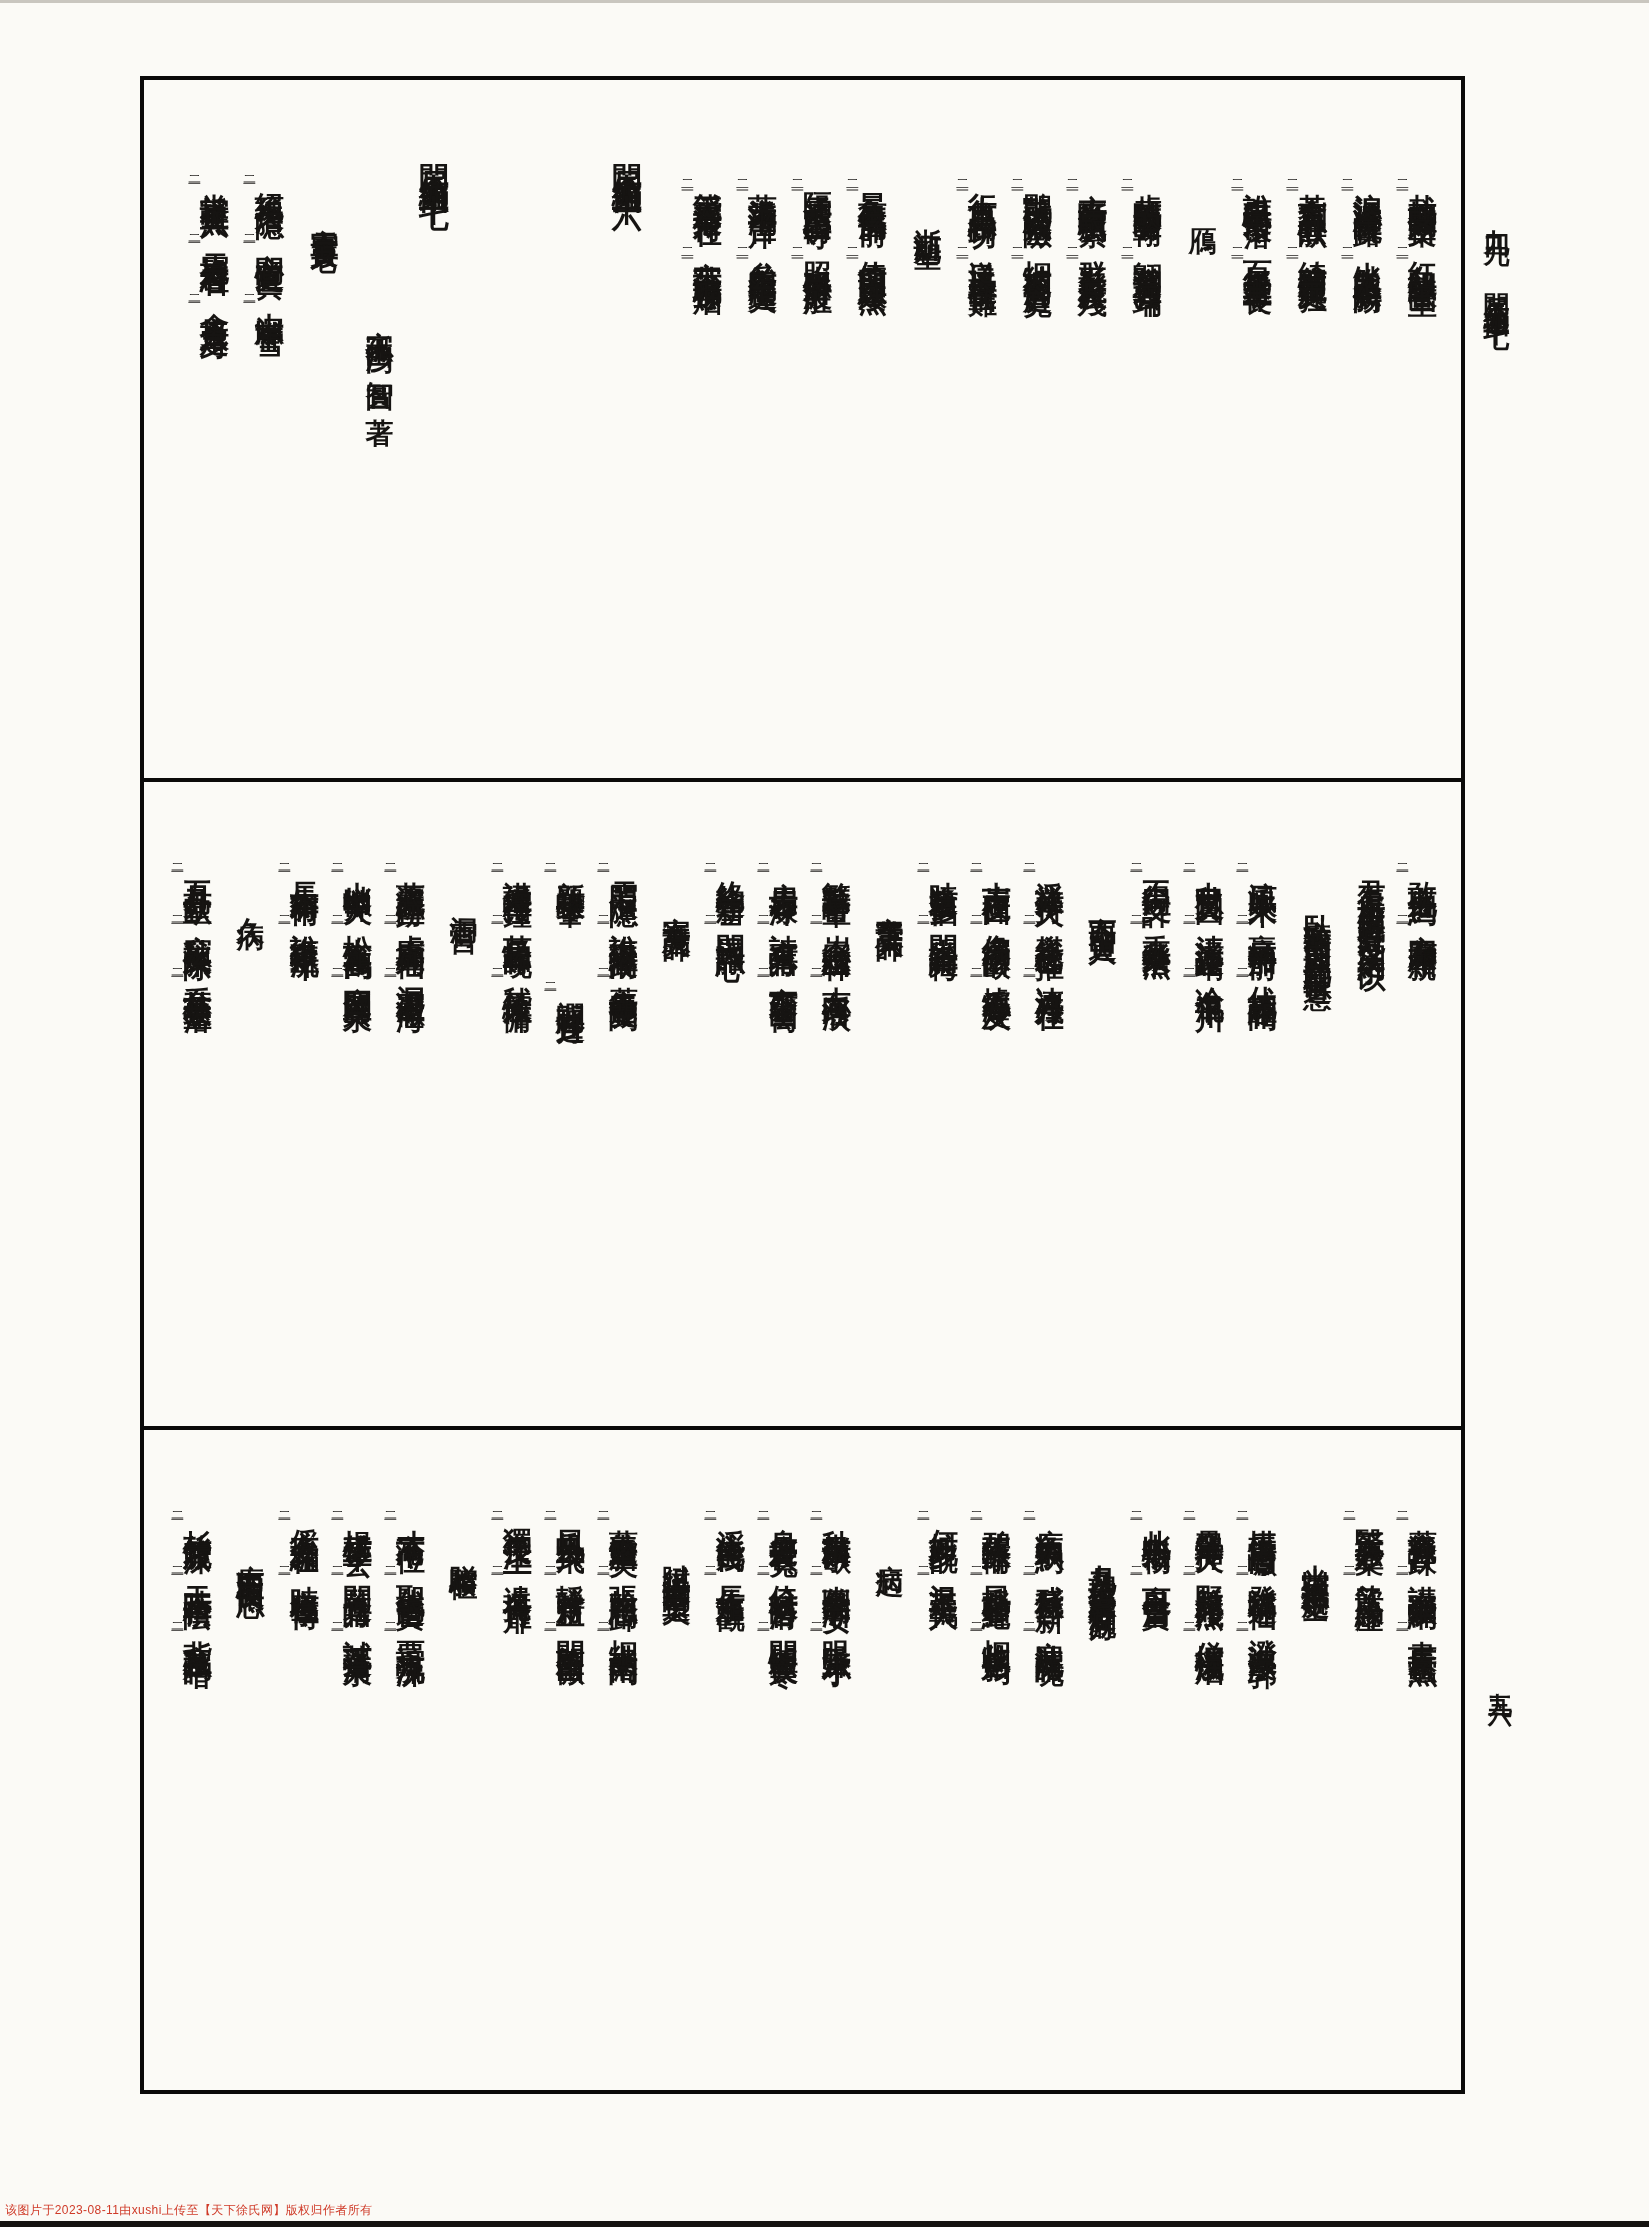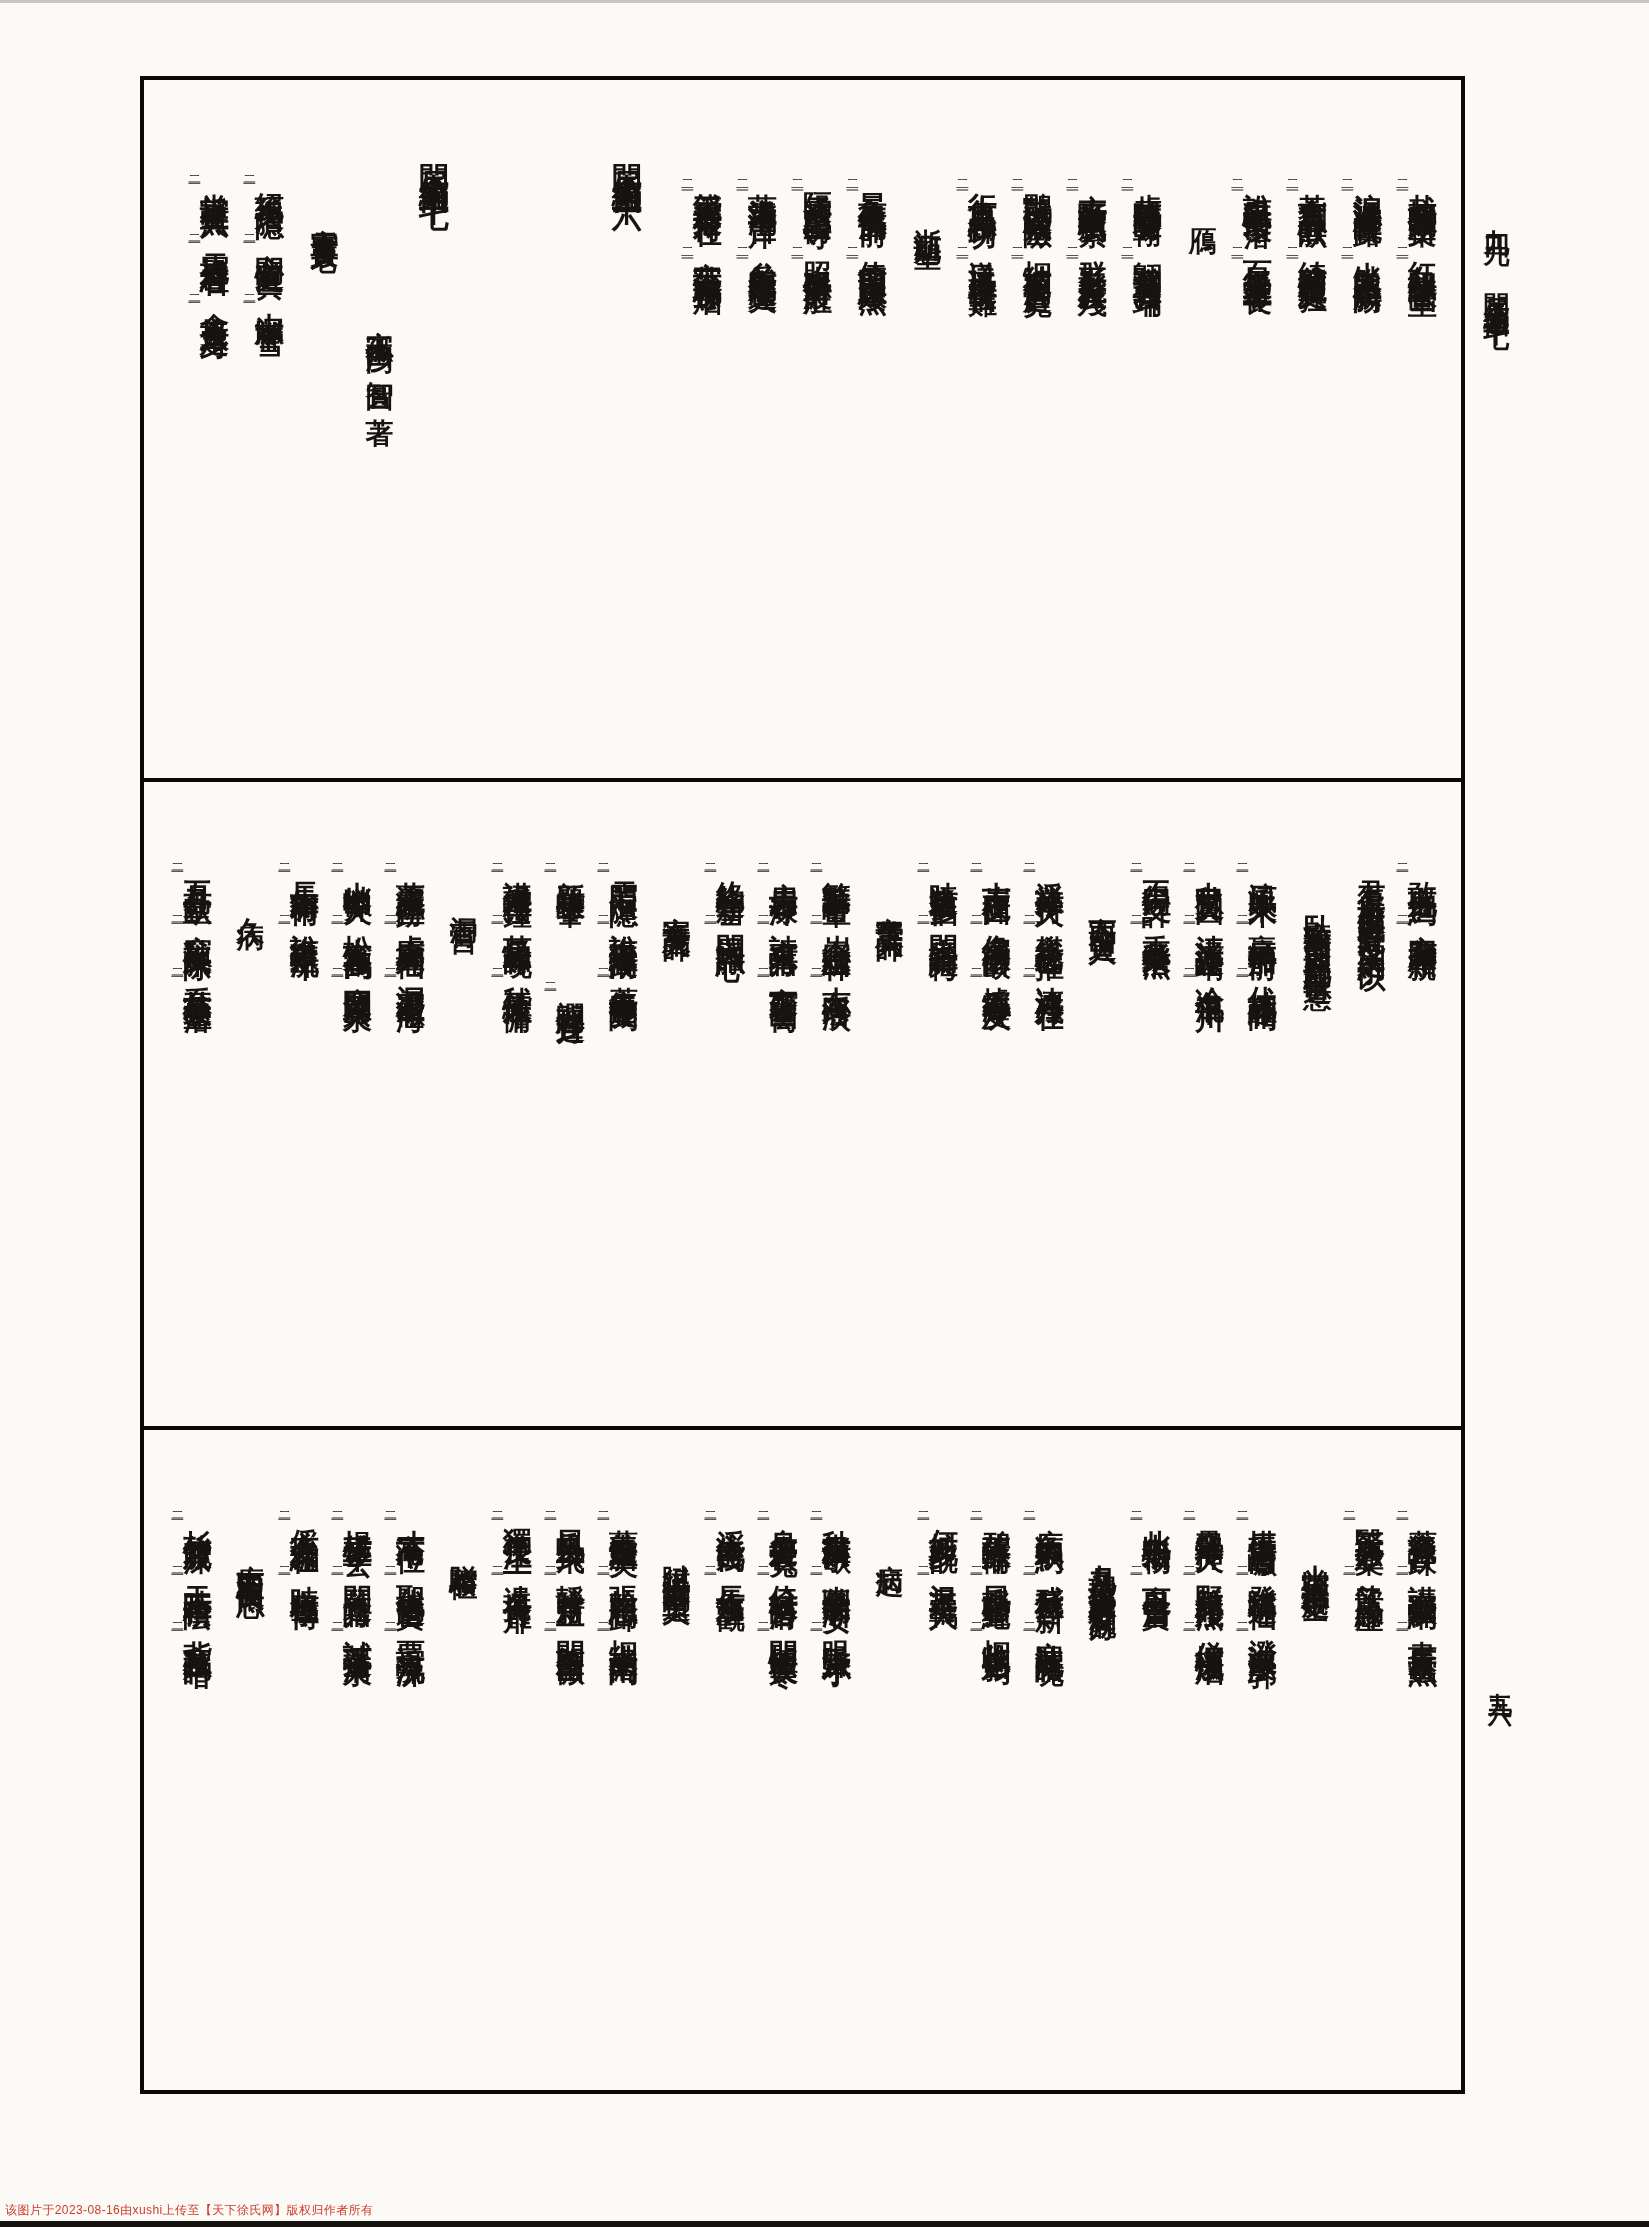--- a/index.html
+++ b/index.html
@@ -165,16 +165,16 @@
         <div class="col c-verse" style="padding-top: 76px; right: 917px;"><span class="seg">獨羨長<span class="kt"><i>二</i></span>江上<span class="kt"><i>一</i></span></span><span class="gap" style="height: 34px;"></span><span class="seg">遺名掩<span class="kt"><i>二</i></span>竹扉<span class="kt"><i>一</i></span></span></div>
         <div class="col c-title" style="padding-top: 112px; right: 971px;"><span class="seg">贈駱偃</span></div>
         <div class="col c-verse" style="padding-top: 76px; right: 1024px;"><span class="seg">才高淹<span class="kt"><i>二</i></span>下位<span class="kt"><i>一</i></span></span><span class="gap" style="height: 34px;"></span><span class="seg">聖代尙<span class="kt"><i>二</i></span>遺賢<span class="kt"><i>一</i></span></span><span class="gap" style="height: 34px;"></span><span class="seg">賈誼方<span class="kt"><i>二</i></span>流涕<span class="kt"><i>一</i></span></span></div>
         <div class="col c-verse" style="padding-top: 76px; right: 1077px;"><span class="seg">楊雄正<span class="kt"><i>二</i></span>草玄<span class="kt"><i>一</i></span></span><span class="gap" style="height: 34px;"></span><span class="seg">開琴逢<span class="kt"><i>二</i></span>皓月<span class="kt"><i>一</i></span></span><span class="gap" style="height: 34px;"></span><span class="seg">試茗選<span class="kt"><i>二</i></span>清泉<span class="kt"><i>一</i></span></span></div>
         <div class="col c-verse" style="padding-top: 76px; right: 1130px;"><span class="seg">傒有文<span class="kt"><i>二</i></span>編在<span class="kt"><i>一</i></span></span><span class="gap" style="height: 34px;"></span><span class="seg">時容後<span class="kt"><i>二</i></span>學傳<span class="kt"><i>一</i></span></span></div>
         <div class="col c-title" style="padding-top: 112px; right: 1184px;"><span class="seg">病中雨夜懷同志</span></div>
         <div class="col c-verse" style="padding-top: 76px; right: 1237px;"><span class="seg">杉竹競<span class="kt"><i>二</i></span>霢霂<span class="kt"><i>一</i></span></span><span class="gap" style="height: 34px;"></span><span class="seg">天時正<span class="kt"><i>二</i></span>積陰<span class="kt"><i>一</i></span></span><span class="gap" style="height: 34px;"></span><span class="seg">背窻秋<span class="kt"><i>二</i></span>燭暗<span class="kt"><i>一</i></span></span></div>
       </div>
   </div>
 
-  <div id="watermark">该图片于2023-08-16由xushi上传至【天下徐氏网】版权归作者所有</div>
+  <div id="watermark">该图片于2023-08-11由xushi上传至【天下徐氏网】版权归作者所有</div>
   <div id="bottom-bar"></div>
 </div>
 
 
 </body></html>

